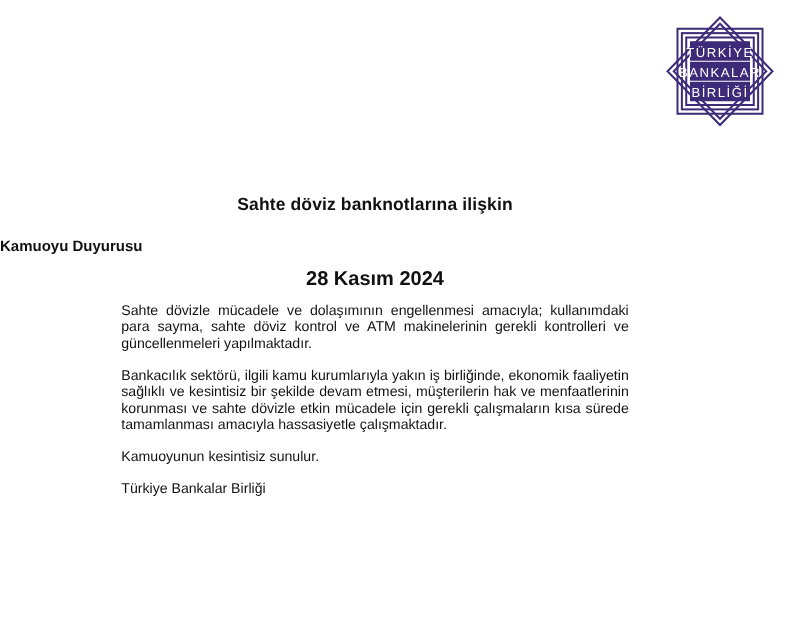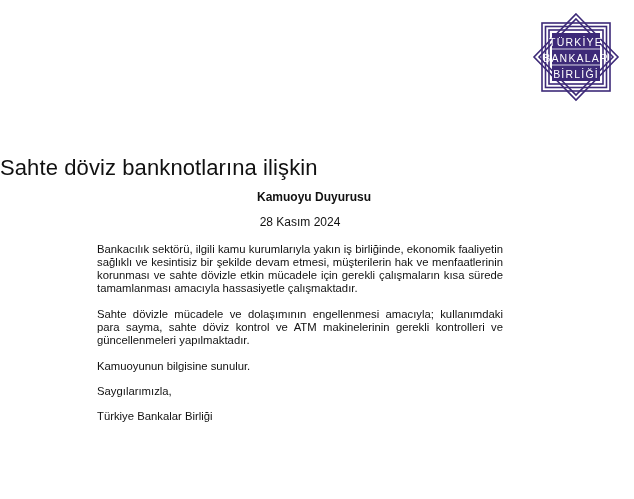--- a/index.html
+++ b/index.html
@@ -1,24 +1,24 @@
 <!DOCTYPE html>
 <html><head>
 <meta charset="utf-8">
 <style>
   html, body { margin:0; padding:0; background:#ffffff; }
   body { width:634px; height:499px; position:relative; overflow:hidden;
          font-family:"Liberation Sans", sans-serif; color:#111; }
   .logo { position:absolute; left:530px; top:12px; width:92px; height:90px; }
-  .title { position:absolute; left:0; width:600px; top:155px; 
-           font-weight:normal; font-size:22px; letter-spacing:0.1px; }
-  .subtitle { position:absolute; left:14px; width:600px; top:190px; text-align:center;
+  .title { position:absolute; left:0; width:600px; top:155px; text-align:center;
+           font-weight:bold; font-size:14px; letter-spacing:0.1px; }
+  .subtitle { position:absolute; left:0; width:600px; top:190px; 
               font-weight:bold; font-size:12px; }
   .date { position:absolute; left:0; width:600px; top:215px; text-align:center;
-          font-weight:normal; font-size:12px; }
+          font-weight:bold; font-size:16px; }
   .body { position:absolute; left:97px; top:243px; width:406px; font-size:11.3px; line-height:13px; }
   .para { margin:0 0 13px 0; text-align:justify; text-align-last:left; }
   .p-short { margin:0 0 12px 0; }
 </style>
 </head>
 <body>
 
 <div class="logo">
   <svg width="92" height="90" viewBox="0 0 92 90">
     <g fill="none" stroke="#3d2a78" stroke-width="1.6">
@@ -41,18 +41,17 @@
       <text x="46" y="65.5">BİRLİĞİ</text>
     </g>
   </svg>
 </div>
 
 <div class="title">Sahte döviz banknotlarına ilişkin</div>
 <div class="subtitle">Kamuoyu Duyurusu</div>
 <div class="date">28 Kasım 2024</div>
 
 <div class="body">
+  <p class="para">Sahte dövizle mücadele ve dolaşımının engellenmesi amacıyla; kullanımdaki para sayma, sahte döviz kontrol ve ATM makinelerinin gerekli kontrolleri ve güncellenmeleri yapılmaktadır.</p>
   <p class="para">Bankacılık sektörü, ilgili kamu kurumlarıyla yakın iş birliğinde, ekonomik faaliyetin sağlıklı ve kesintisiz bir şekilde devam etmesi, müşterilerin hak ve menfaatlerinin korunması ve sahte dövizle etkin mücadele için gerekli çalışmaların kısa sürede tamamlanması amacıyla hassasiyetle çalışmaktadır.</p>
-  <p class="para">Sahte dövizle mücadele ve dolaşımının engellenmesi amacıyla; kullanımdaki para sayma, sahte döviz kontrol ve ATM makinelerinin gerekli kontrolleri ve güncellenmeleri yapılmaktadır.</p>
-  <p class="para p-short">Kamuoyunun bilgisine sunulur.</p>
-  <p class="para p-short">Saygılarımızla,</p>
+  <p class="para p-short">Kamuoyunun kesintisiz sunulur.</p>
   <p class="para p-short">Türkiye Bankalar Birliği</p>
 </div>
 
 </body></html>

